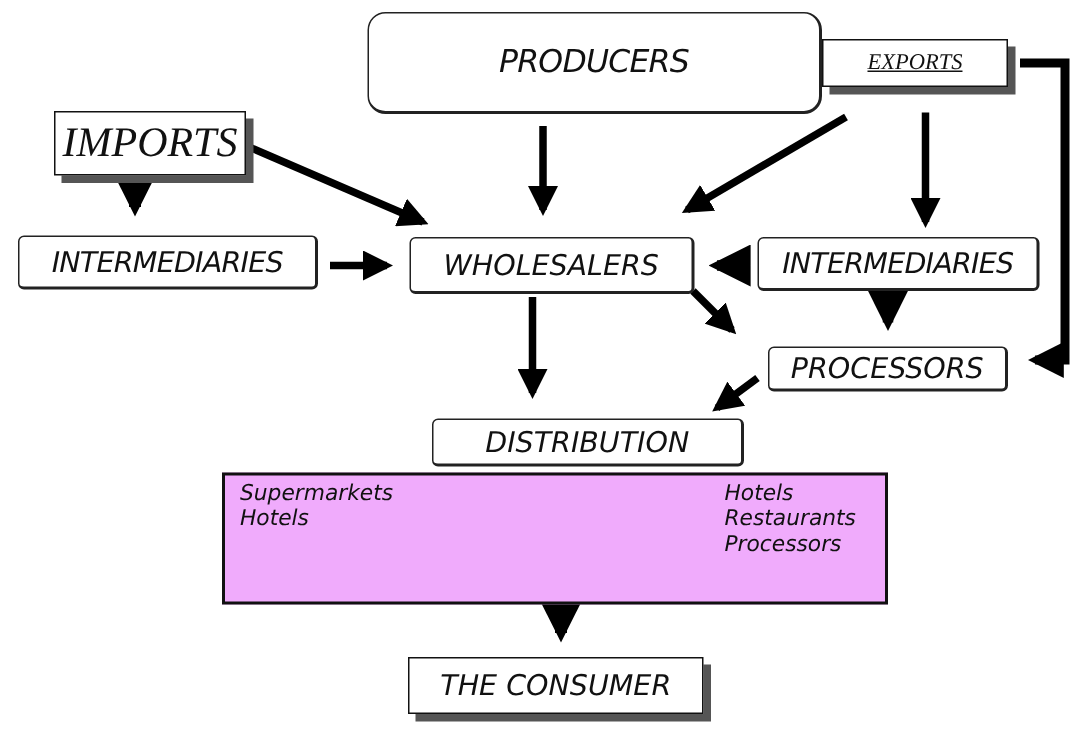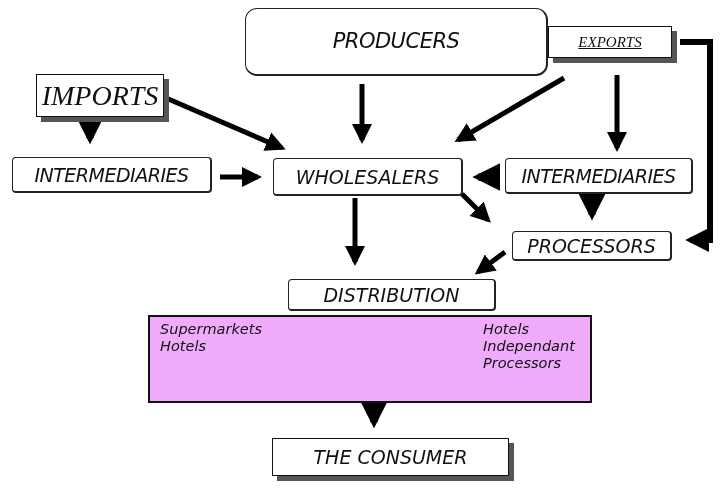--- a/index.html
+++ b/index.html
@@ -17,21 +17,21 @@
   #imports { left: 36px; top: 74px; width: 128px; height: 43px; font-size: 28px; }
   #inter-left { left: 12px; top: 157px; width: 200px; height: 36px; font-size: 19px; letter-spacing: -0.5px; }
   #wholesalers { left: 273px; top: 158px; width: 190px; height: 38px; font-size: 19px; }
   #inter-right { left: 505px; top: 158px; width: 188px; height: 36px; font-size: 19px; letter-spacing: -0.5px; }
   #processors { left: 512px; top: 231px; width: 160px; height: 30px; font-size: 19px; }
   #distribution { left: 288px; top: 279px; width: 208px; height: 32px; font-size: 19px; }
   #dist-box { position: absolute; left: 148px; top: 315px; width: 444px; height: 88px; box-sizing: border-box;
               border: 2px solid #111; background: #f0abfc; font-style: italic; font-size: 14.5px; line-height: 17px; }
   #dist-box .col-left { position: absolute; left: 10px; top: 4px; }
   #dist-box .col-right { position: absolute; left: 333px; top: 4px; }
-  #consumer { left: 272px; top: 438px; width: 237px; height: 38px; font-size: 19px; }
+  #consumer { left: 272px; top: 438px; width: 197px; height: 38px; font-size: 19px; }
 </style>
 </head>
 <body>
 
 <svg class="arrows" viewBox="0 0 725 491">
   <defs>
     <marker id="ah" markerWidth="4" markerHeight="4" refX="3.2" refY="2" orient="auto" markerUnits="strokeWidth">
       <path d="M0,0 L4,2 L0,4 Z" fill="#000"></path>
     </marker>
   </defs>
@@ -78,18 +78,18 @@
 <div id="processors" class="node pill sans">PROCESSORS</div>
 <div id="distribution" class="node pill sans">DISTRIBUTION</div>
 
 <div id="dist-box" class="sans">
   <div class="col-left">
     <div>Supermarkets</div>
     <div>Hotels</div>
   </div>
   <div class="col-right">
     <div>Hotels</div>
-    <div>Independant</div>
+    <div>Restaurants</div>
     <div>Processors</div>
   </div>
 </div>
 
 <div id="consumer" class="node shadowbox sans">THE CONSUMER</div>
 
 </body></html>

